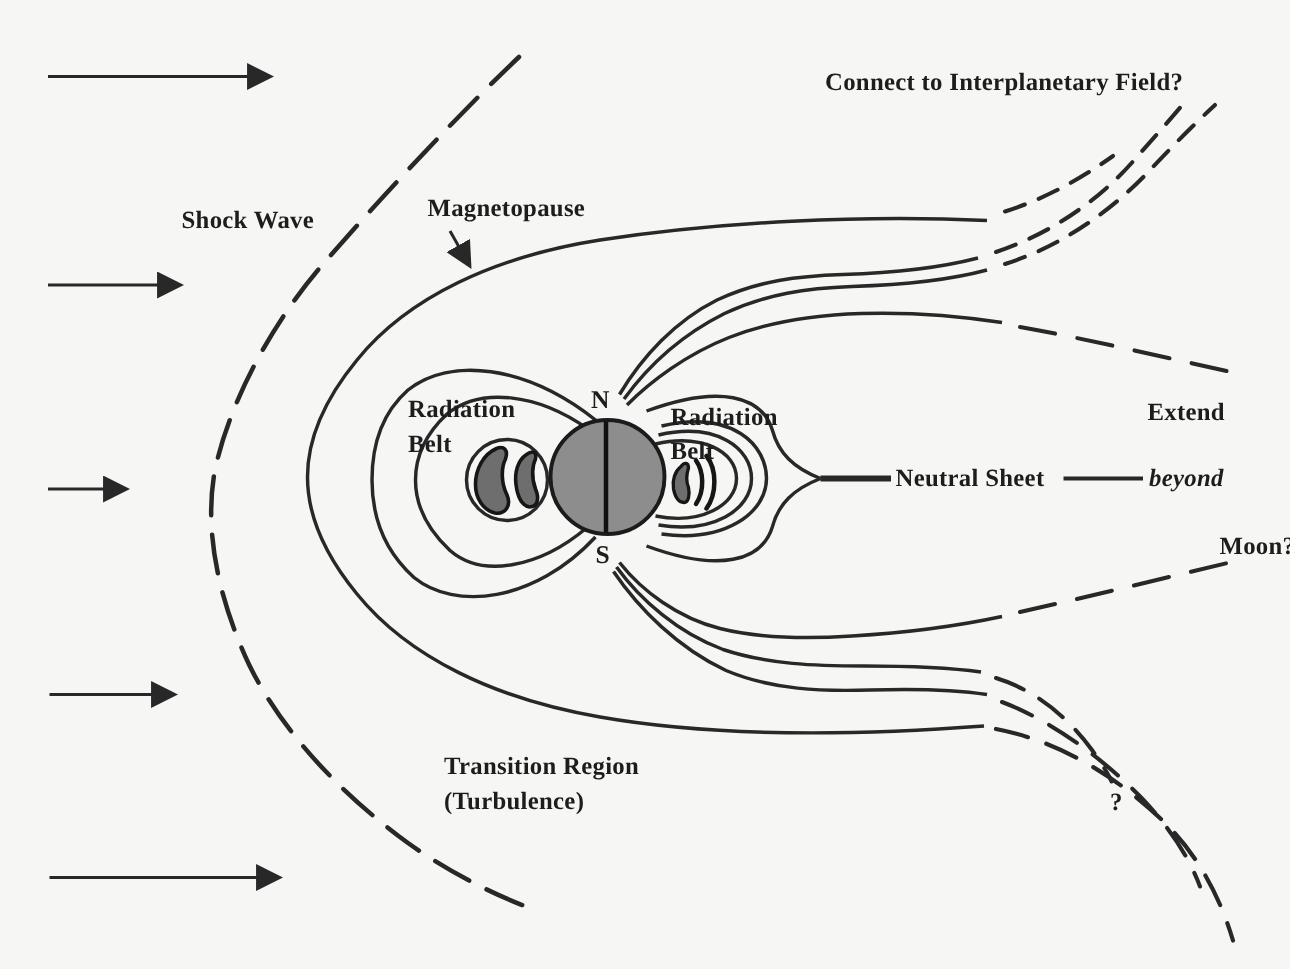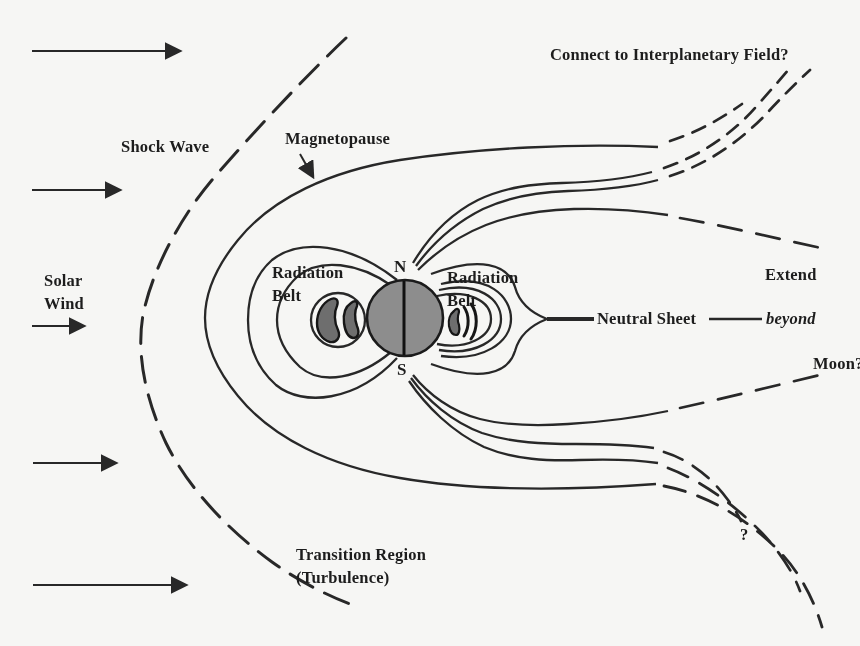--- a/index.html
+++ b/index.html
@@ -103,25 +103,24 @@
       <path d="M 464 307 C 469 314, 470 327, 464 336" fill="none" stroke="#161616" stroke-width="3" stroke-linecap="round"></path>
       <path d="M 471 304 C 478 313, 478 329, 471 339" fill="none" stroke="#161616" stroke-width="3" stroke-linecap="round"></path>
     </g>
 
     <line x1="300" y1="154" x2="313" y2="177" stroke="#282828" stroke-width="2" marker-end="url(#ah)"></line>
   </svg>
 
   <div class="lbl" style="left:121px;top:136px;text-align:right;">Shock Wave</div>
   <div class="lbl" style="left:550px;top:44px;">Connect to Interplanetary Field?</div>
   <div class="lbl" style="left:285px;top:128px;">Magnetopause</div>
-  <div class="lbl wrap" style="left:44px;top:270px;width:58px;">Solar Wind</div>
   <div class="lbl wrap" style="left:272px;top:262px;width:92px;">Radiation Belt</div>
   <div class="lbl wrap" style="left:447px;top:267px;width:92px;">Radiation Belt</div>
   <div class="lbl pole" style="left:394px;top:255px;">N</div>
   <div class="lbl pole" style="left:397px;top:358px;">S</div>
   <div class="lbl" style="left:597px;top:308px;">Neutral Sheet</div>
   <div class="lbl" style="left:765px;top:264px;">Extend</div>
   <div class="lbl" style="left:766px;top:308px;font-style:italic;">beyond</div>
   <div class="lbl" style="left:765px;top:353px;margin-left:48px;">Moon?</div>
-  <div class="lbl wrap" style="left:296px;top:500px;width:160px;margin-top:44px;">Transition Region (Turbulence)</div>
+  <div class="lbl wrap" style="left:296px;top:500px;width:160px;">Transition Region (Turbulence)</div>
   <div class="lbl" style="left:740px;top:524px;">?</div>
 
 </div>
 
 </body></html>

